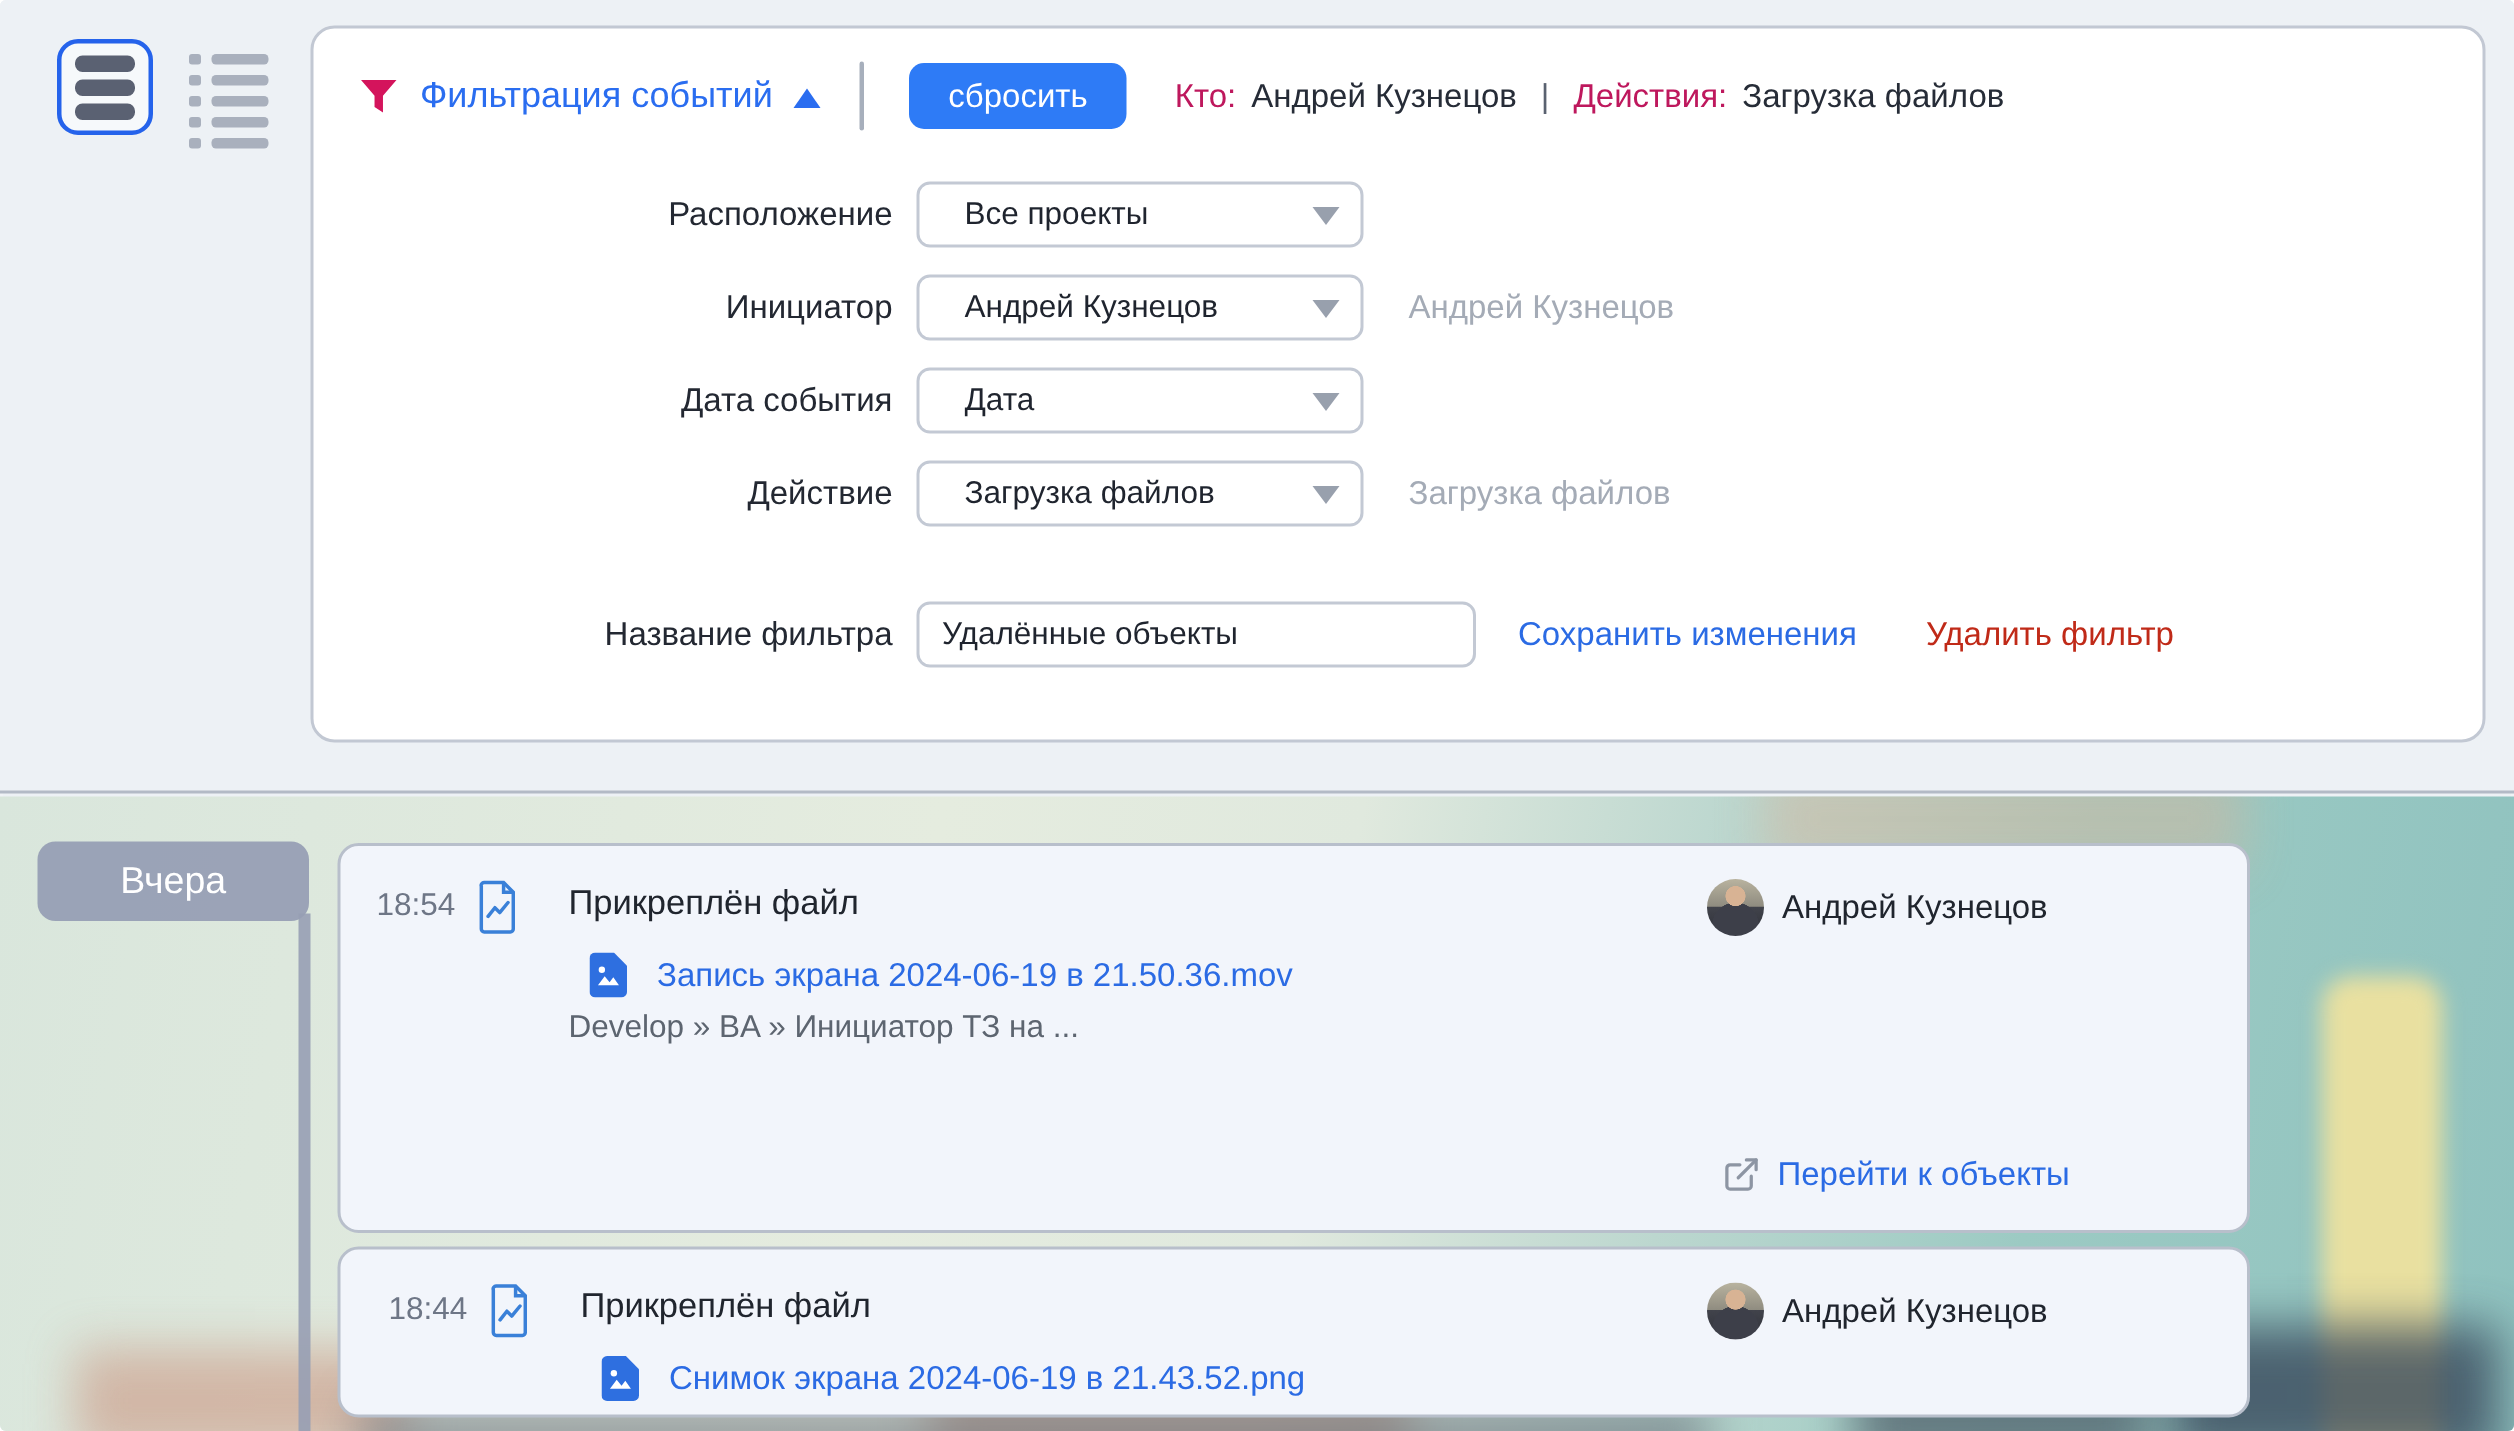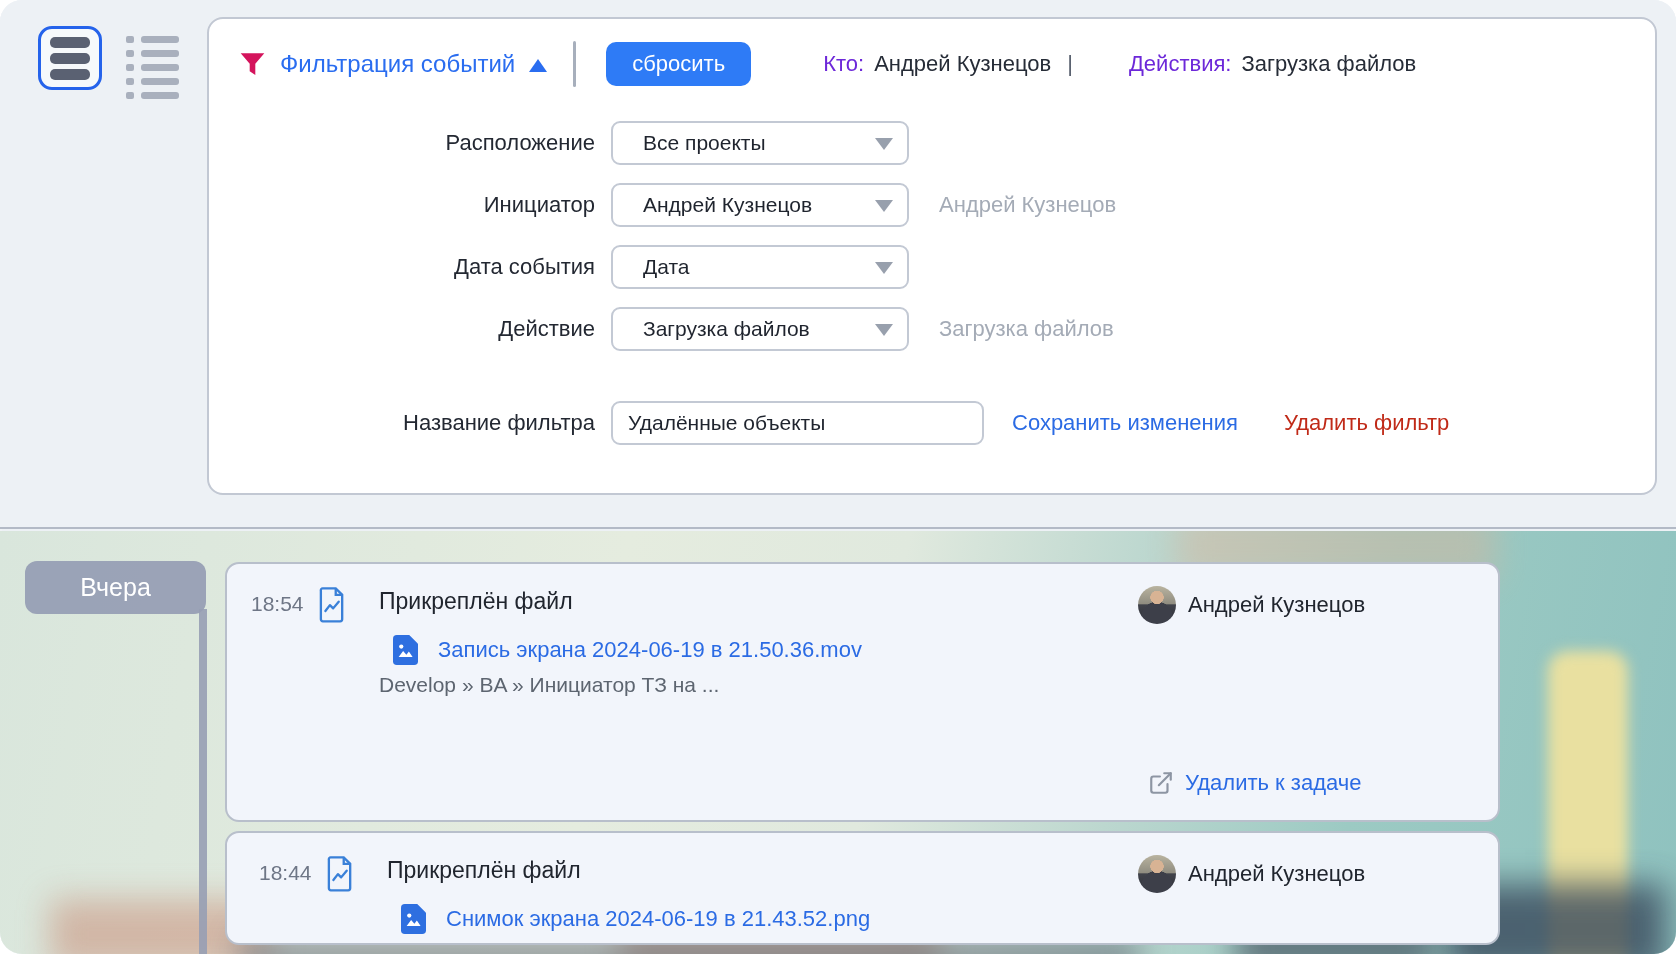--- a/index.html
+++ b/index.html
@@ -1,19 +1,19 @@
 <!DOCTYPE html>
 <html><head>
 <meta charset="utf-8">
 <style>
   * { margin:0; padding:0; box-sizing:border-box; }
   html,body { background:#fff; }
   body { font-family:"Liberation Sans","DejaVu Sans",sans-serif; width:1676px; height:954px; }
 
-  .app { position:relative; width:1676px; height:954px; border-radius:22px; overflow:hidden;
+  .app { position:relative; width:1676px; height:954px; border-radius:4px; overflow:hidden;
          background:#edf1f5; box-shadow: inset 0 0 0 2px #f0f3f6; }
 
   
   .top-zone { position:absolute; left:0; top:0; width:100%; height:529px;
               background:#edf1f5; border-bottom:2px solid #b3bac6; }
 
   .view-toggles { position:absolute; left:38px; top:26px; display:flex; gap:24px; align-items:flex-start; }
   .vt-cards { width:64px; height:64px; border:3px solid #2563eb; border-radius:14px; background:#f6f9fb;
               display:flex; flex-direction:column; justify-content:center; align-items:center; gap:5px; }
   .vt-cards span { width:40px; height:11px; border-radius:5px; background:#5a6172; }
@@ -27,21 +27,21 @@
 
   .fp-header { display:flex; align-items:center; padding:22px 0 0 30px; }
   .fp-title-wrap { display:flex; align-items:center; gap:14px; cursor:pointer; }
   .fp-title { font-size:24px; color:#2a6df0; }
   .tri-up { width:0; height:0; border-left:9px solid transparent; border-right:9px solid transparent;
             border-bottom:13px solid #2a6df0; margin-top:2px; }
   .fp-divider { width:3px; height:46px; background:#a7afbc; margin:0 0 0 26px; border-radius:2px; }
   .reset-btn { margin-left:30px; background:#2e7bf6; color:#fff; border:none; border-radius:10px;
                font-size:22px; padding:9px 26px; font-family:inherit; cursor:pointer; }
   .fp-summary { margin-left:32px; font-size:22px; color:#262c37; display:flex; align-items:center; }
-  .fp-summary .lbl { color:#6d28d9; margin-right:10px;margin-left:40px; }
+  .fp-summary .lbl { color:#be185d; margin-right:10px; }
   .fp-summary .sep { color:#5a6270; margin:0 16px; }
 
   .fp-form { margin-top:34px; }
   .f-row { display:flex; align-items:center; margin-bottom:18px; }
   .f-label { width:402px; text-align:right; padding-right:16px; font-size:22px; color:#232832; }
   .select { position:relative; width:298px; height:44px; border:2px solid #c3c9d4; border-radius:9px;
             background:#fff; display:flex; align-items:center; padding:0 42px 0 30px;
             font-size:21px; color:#1f242e; cursor:pointer; }
   .select .value { white-space:nowrap; overflow:hidden; }
   .select .arrow { position:absolute; right:14px; top:15px; width:0; height:0;
@@ -239,21 +239,21 @@
         <div class="ev-user">
           <div class="avatar"></div>
           <span class="ev-name">Андрей Кузнецов</span>
         </div>
         <div class="ev-goto">
           <svg width="26" height="26" viewBox="0 0 24 24" fill="none" stroke="#8d95a3" stroke-width="2" stroke-linecap="round" stroke-linejoin="round">
             <path d="M18 13v6a2 2 0 0 1-2 2H5a2 2 0 0 1-2-2V8a2 2 0 0 1 2-2h6"></path>
             <path d="M15 3h6v6"></path>
               <path d="M10 14L21 3"></path>
           </svg>
-          <a>Удалить к задаче</a>
+          <a>Перейти к объекты</a>
         </div>
       </div>
     </div>
 
     <div class="event-card card-2">
       <div class="ev-time">18:44</div>
       <div class="ev-type">
         <svg width="31" height="37" viewBox="0 0 24 28" fill="none">
           <path d="M4.5 1.5h10l5 5v19a1.5 1.5 0 0 1-1.5 1.5H4.5A1.5 1.5 0 0 1 3 25.5v-22A1.5 1.5 0 0 1 4.5 1.5z" stroke="#3a80d8" stroke-width="1.8" fill="#f2f5fb"></path>
           <path d="M14.5 1.5v5h5" stroke="#3a80d8" stroke-width="1.8"></path>

